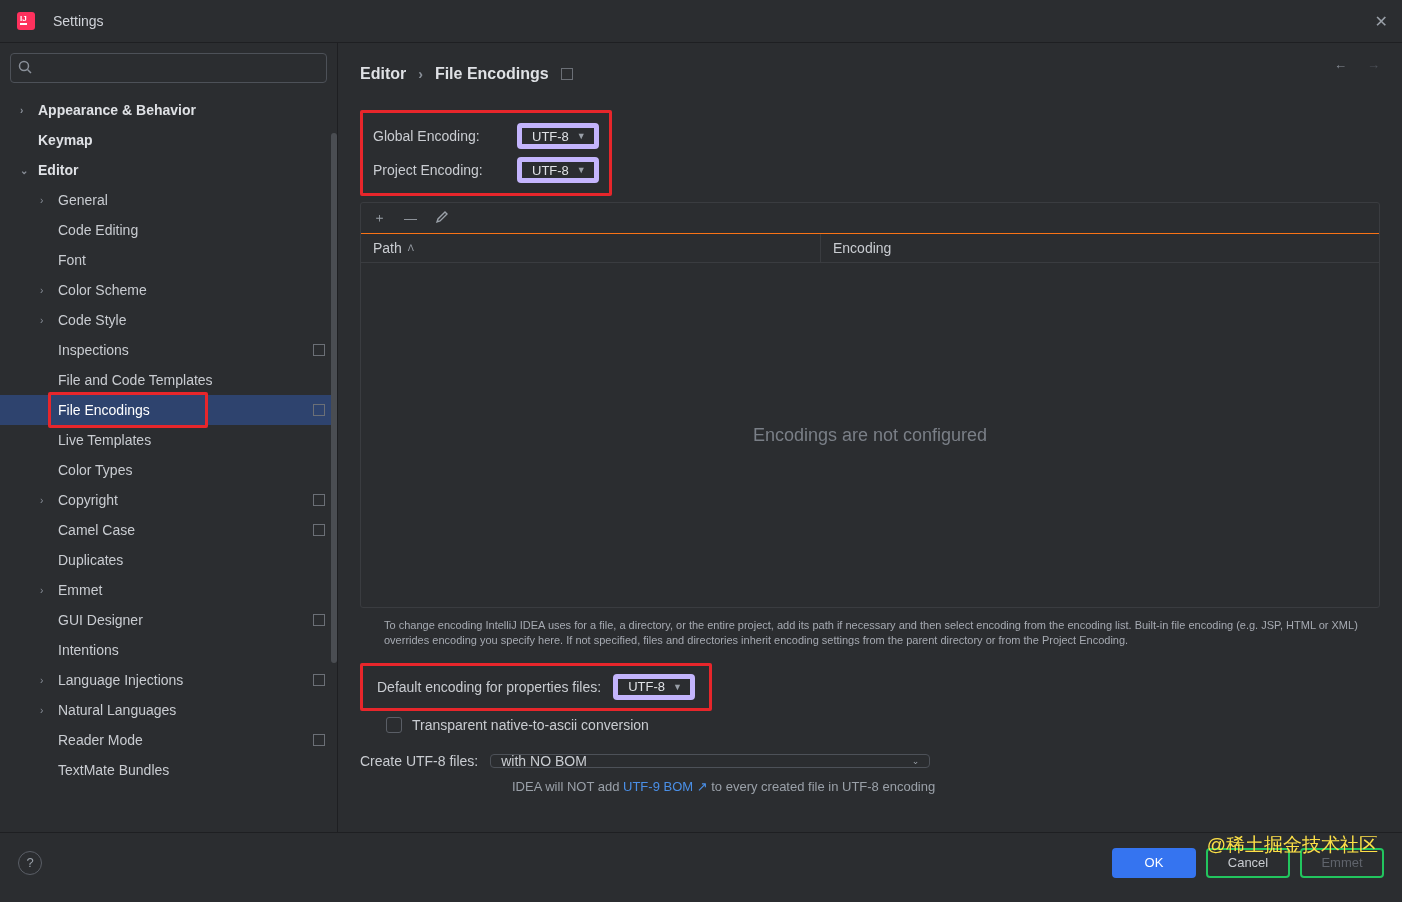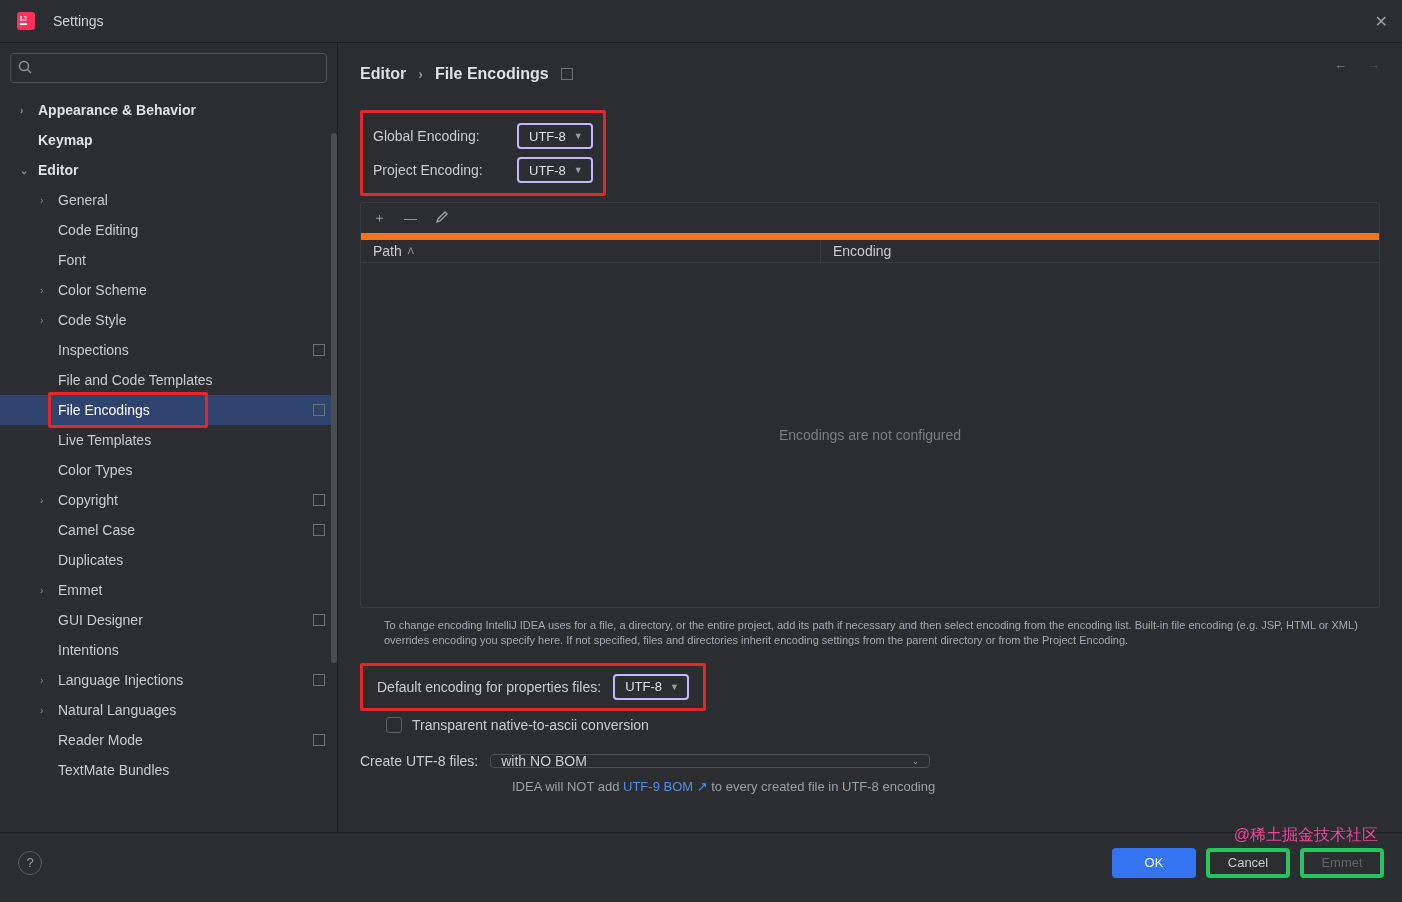--- a/index.html
+++ b/index.html
@@ -145,21 +145,21 @@
     display: flex;
     align-items: center;
     height: 34px;
     gap: 12px;
   }
   .enc-row label { font-size: 14px; color: #c9ccd1; min-width: 132px; }
   .dropdown {
     display: inline-flex;
     align-items: center;
     gap: 8px;
-    border: 2px solid #c4b5fd;
+    border: 5px solid #c4b5fd;
     border-radius: 4px;
     height: 26px;
     padding: 0 8px 0 10px;
     font-size: 13px;
     color: #dfe1e5;
     cursor: pointer;
   }
   .dropdown .dd-arrow { color: #9aa0a8; font-size: 9px; }
 
   .table-area {
@@ -173,38 +173,38 @@
   .table-toolbar {
     height: 30px;
     display: flex;
     align-items: center;
     gap: 18px;
     padding: 0 12px;
   }
   .table-toolbar span { color: #9aa0a8; cursor: pointer; }
   .table-header {
     display: flex;
-    border-top: 7px solid #f97316;
+    border-top: 1px solid #f97316;
     border-bottom: 1px solid #3a3c40;
     height: 30px;
     align-items: center;
     font-size: 14px;
   }
   .table-header .col-path {
     width: 460px; padding-left: 12px; border-right: 1px solid #3a3c40;
     height: 100%; display: flex; align-items: center; gap: 6px;
   }
   .table-header .col-enc { padding-left: 12px; }
   .table-body {
     flex: 1;
     display: flex;
     align-items: center;
     justify-content: center;
     color: #7a7f87;
-    font-size: 14px;
+    font-size: 18px;
   }
 
   .help-text {
     font-size: 11px;
     color: #a6aab2;
     line-height: 1.4;
     padding: 10px 0 10px 24px;
   }
 
   .prop-box {
@@ -264,40 +264,40 @@
     border-radius: 50%;
     display: flex; align-items: center; justify-content: center;
     color: #9aa0a8;
     cursor: pointer;
   }
   .footer-btns { margin-left: auto; display: flex; gap: 10px; }
   .btn {
     height: 30px;
     min-width: 84px;
     border-radius: 4px;
-    border: 4px solid #22c55e;
+    border: 2px solid #22c55e;
     background: transparent;
     color: #c9ccd1;
     font-size: 13px;
     cursor: pointer;
     padding: 1px 16px;
   }
   .btn.primary {
     background: #3574f0;
     border-color: #3574f0;
     color: #fff;
   }
   .btn.disabled { color: #5f636b; }
 
   .watermark {
     position: absolute;
     right: 24px;
-    bottom: 56px;
-    font-size: 16px;
-    color: #ec4899;
+    bottom: 44px;
+    font-size: 19px;
+    color: #fde047;
   }
 </style>
 </head>
 <body>
 
 <div class="titlebar">
   <span class="app-icon">
     <svg viewBox="0 0 18 18">
         <rect width="18" height="18" rx="3" fill="#fe315d"></rect>
         <rect x="3" y="11" width="7" height="2" fill="#fff"></rect>

